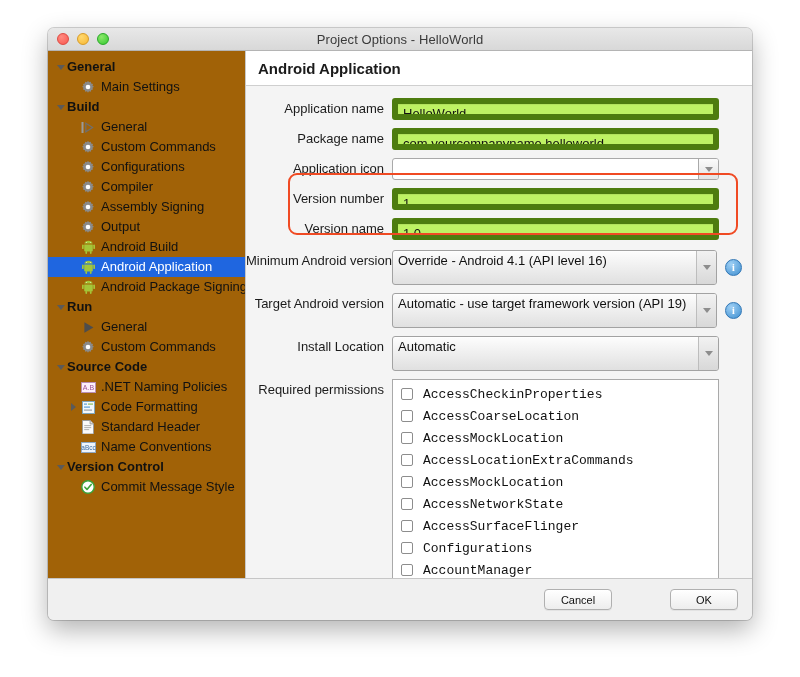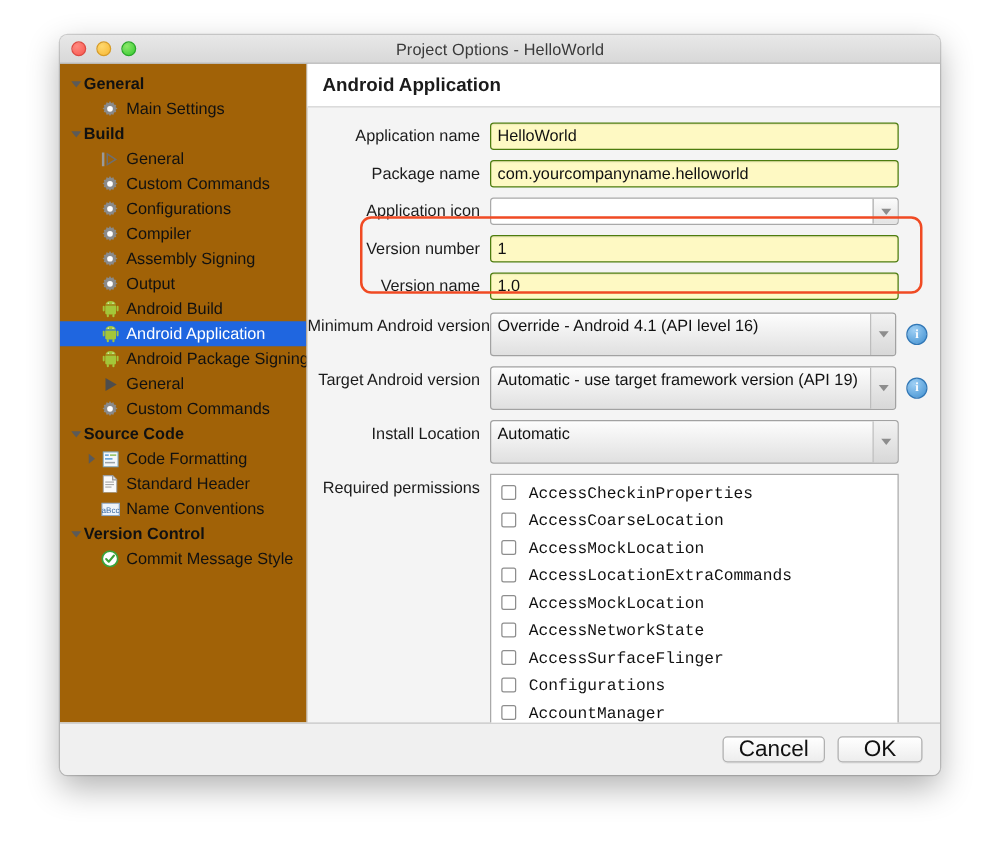--- a/index.html
+++ b/index.html
@@ -181,22 +181,22 @@
     color: #1b1b1b;
     line-height: 22px;
     white-space: nowrap;
   }
   .ctrl { flex: 1 1 auto; min-width: 0; display: flex; align-items: center; }
 
   .textfield {
     flex: 1 1 auto;
     height: 22px;
     box-sizing: border-box;
-    background: #fef9c3;
-    border: 1px solid #4d7c0f;
+    background: #bef264;
+    border: 6px solid #4d7c0f;
     border-radius: 3px;
     box-shadow: inset 0 1px 1px rgba(0,0,0,0.07);
     font-size: 13px;
     color: #111;
     line-height: 20px;
     padding: 0 5px;
     overflow: hidden;
     white-space: nowrap;
   }
 
@@ -337,27 +337,28 @@
     box-sizing: border-box;
     gap: 10px;
   }
   .btn {
     min-width: 68px;
     height: 21px;
     box-sizing: border-box;
     background: linear-gradient(to bottom, #ffffff, #ededed);
     border: 1px solid #b0b0b0;
     border-radius: 4px;
-    font-size: 18px;
+    font-size: 11px;
     color: #111;
     display: flex;
     align-items: center;
     justify-content: center;
     box-shadow: 0 1px 0 rgba(0,0,0,0.05);
     padding: 0 12px;
+    margin-left: 48px;
   }
 </style>
 </head>
 <body>
 
 <div id="root">
 
   <div class="window">
 
     <div class="titlebar">
@@ -507,20 +508,27 @@
                 <rect x="0" y="4.5" width="1.7" height="4.6" rx=".85" fill="#a4c639"></rect>
                 <rect x="11.3" y="4.5" width="1.7" height="4.6" rx=".85" fill="#a4c639"></rect>
                 <rect x="3.4" y="11.1" width="1.7" height="2.8" rx=".85" fill="#a4c639"></rect>
                 <rect x="7.9" y="11.1" width="1.7" height="2.8" rx=".85" fill="#a4c639"></rect>
                 <circle cx="4.6" cy="2.5" r=".45" fill="#ffffff"></circle>
                 <circle cx="8.4" cy="2.5" r=".45" fill="#ffffff"></circle>
               </svg>
             </span>
             <span class="lbl">Android Package Signing</span>
           </div>
+          <div class="tree-row group">
+            <span class="tw">
+              <span class="tri-down"></span>
+            </span>
+            <span class="ico" style="width: 0px; flex: 0 0 0px; margin-right: 0px;"></span>
+            <span class="lbl">Run</span>
+          </div>
           <div class="tree-row">
             <span class="indent-sp"></span>
             <span class="tw"></span>
             <span class="ico">
               <svg width="13" height="13" viewBox="0 0 13 13">
                 <path fill="#4d4d4d" d="M2.4 1.3 L11.4 6.5 L2.4 11.7 Z"></path>
               </svg>
             </span>
             <span class="lbl">General</span>
           </div>
@@ -534,20 +542,31 @@
               </svg>
             </span>
             <span class="lbl">Custom Commands</span>
           </div>
           <div class="tree-row group">
             <span class="tw">
               <span class="tri-down"></span>
             </span>
             <span class="ico" style="width: 0px; flex: 0 0 0px; margin-right: 0px;"></span>
             <span class="lbl">Source Code</span>
+          </div>
+          <div class="tree-row">
+            <span class="indent-sp"></span>
+            <span class="tw"></span>
+            <span class="ico">
+              <svg width="15" height="11" viewBox="0 0 15 11">
+                <rect x="0.5" y="0.5" width="14" height="10" fill="#fdf0fb" stroke="#b98fb5"></rect>
+                <text x="7.5" y="8" font-family="Liberation Sans, sans-serif" font-size="7" fill="#9b4f93" text-anchor="middle">A.B</text>
+              </svg>
+            </span>
+            <span class="lbl">.NET Naming Policies</span>
           </div>
           <div class="tree-row">
             <span class="indent-sp"></span>
             <span class="tw">
               <span class="tri-right"></span>
             </span>
             <span class="ico">
               <svg width="13" height="13" viewBox="0 0 13 13">
                 <rect x="0.5" y="0.5" width="12" height="12" fill="#f3f8fb" stroke="#7fa6bd"></rect>
                 <rect x="2" y="2.5" width="3" height="1.2" fill="#5b9ed6"></rect>

